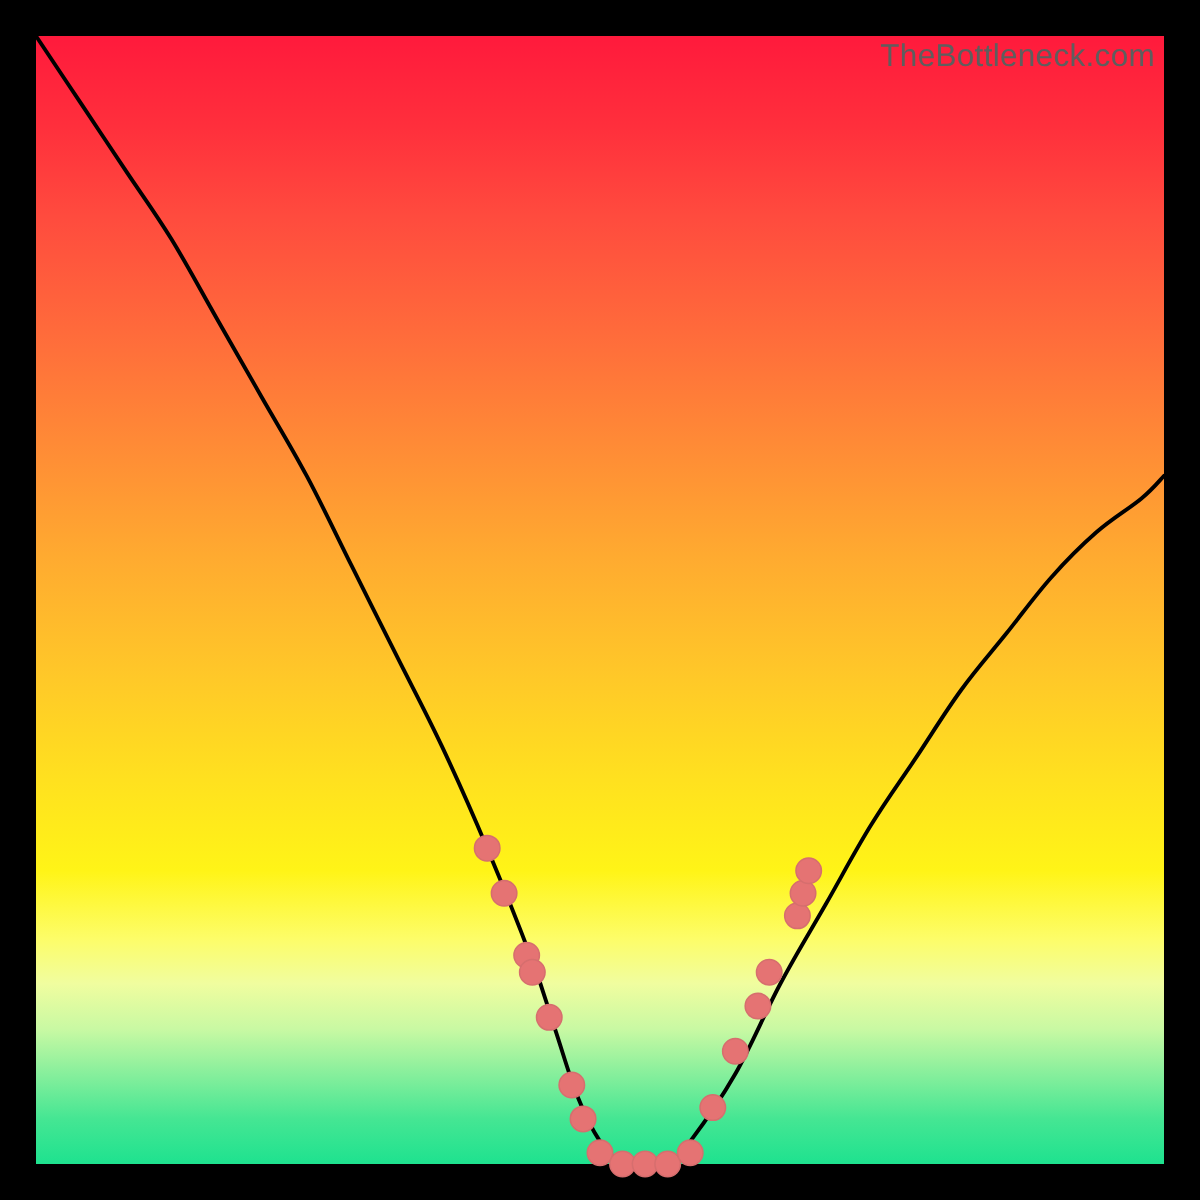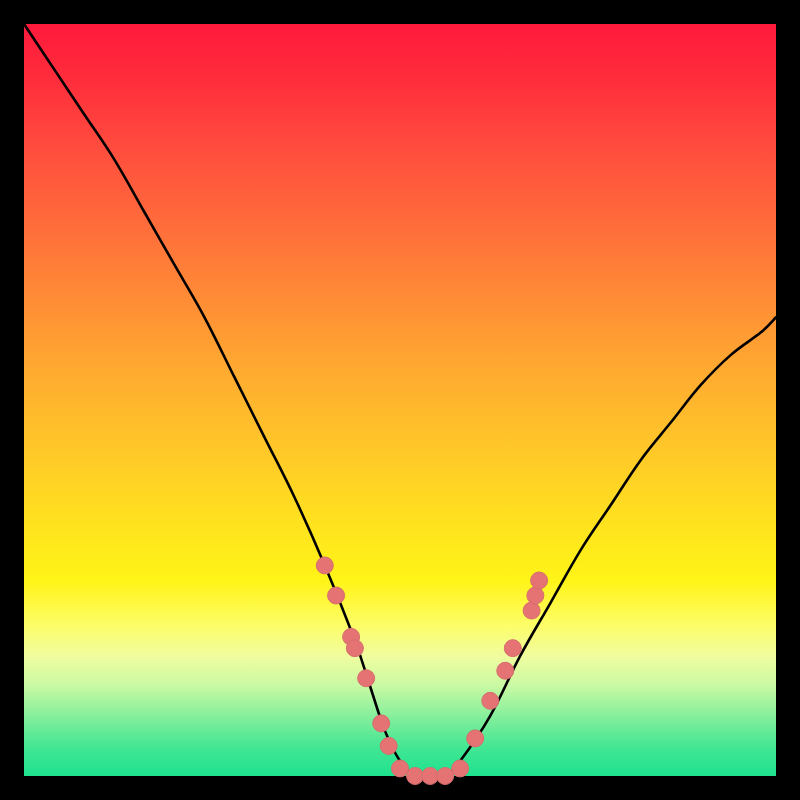--- a/index.html
+++ b/index.html
@@ -87,13 +87,14 @@
         <circle cx="451.20" cy="714.40" r="8.5" fill="#e57373" stroke="#d66e6e" stroke-width="1"></circle>
         <circle cx="466.24" cy="676.80" r="8.5" fill="#e57373" stroke="#d66e6e" stroke-width="1"></circle>
         <circle cx="481.28" cy="646.72" r="8.5" fill="#e57373" stroke="#d66e6e" stroke-width="1"></circle>
         <circle cx="488.80" cy="624.16" r="8.5" fill="#e57373" stroke="#d66e6e" stroke-width="1"></circle>
         <circle cx="507.60" cy="586.56" r="8.5" fill="#e57373" stroke="#d66e6e" stroke-width="1"></circle>
         <circle cx="511.36" cy="571.52" r="8.5" fill="#e57373" stroke="#d66e6e" stroke-width="1"></circle>
         <circle cx="515.12" cy="556.48" r="8.5" fill="#e57373" stroke="#d66e6e" stroke-width="1"></circle>
       </g>
   </svg>
 
+  <div class="watermark">TheBottleneck.com</div>
 </div>
 
 </body></html>

